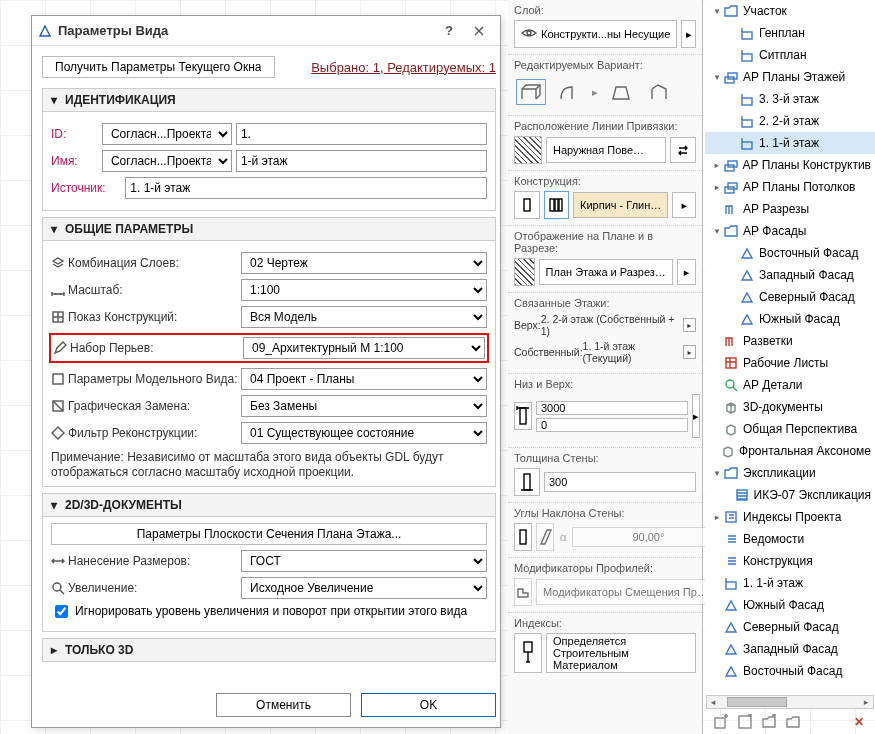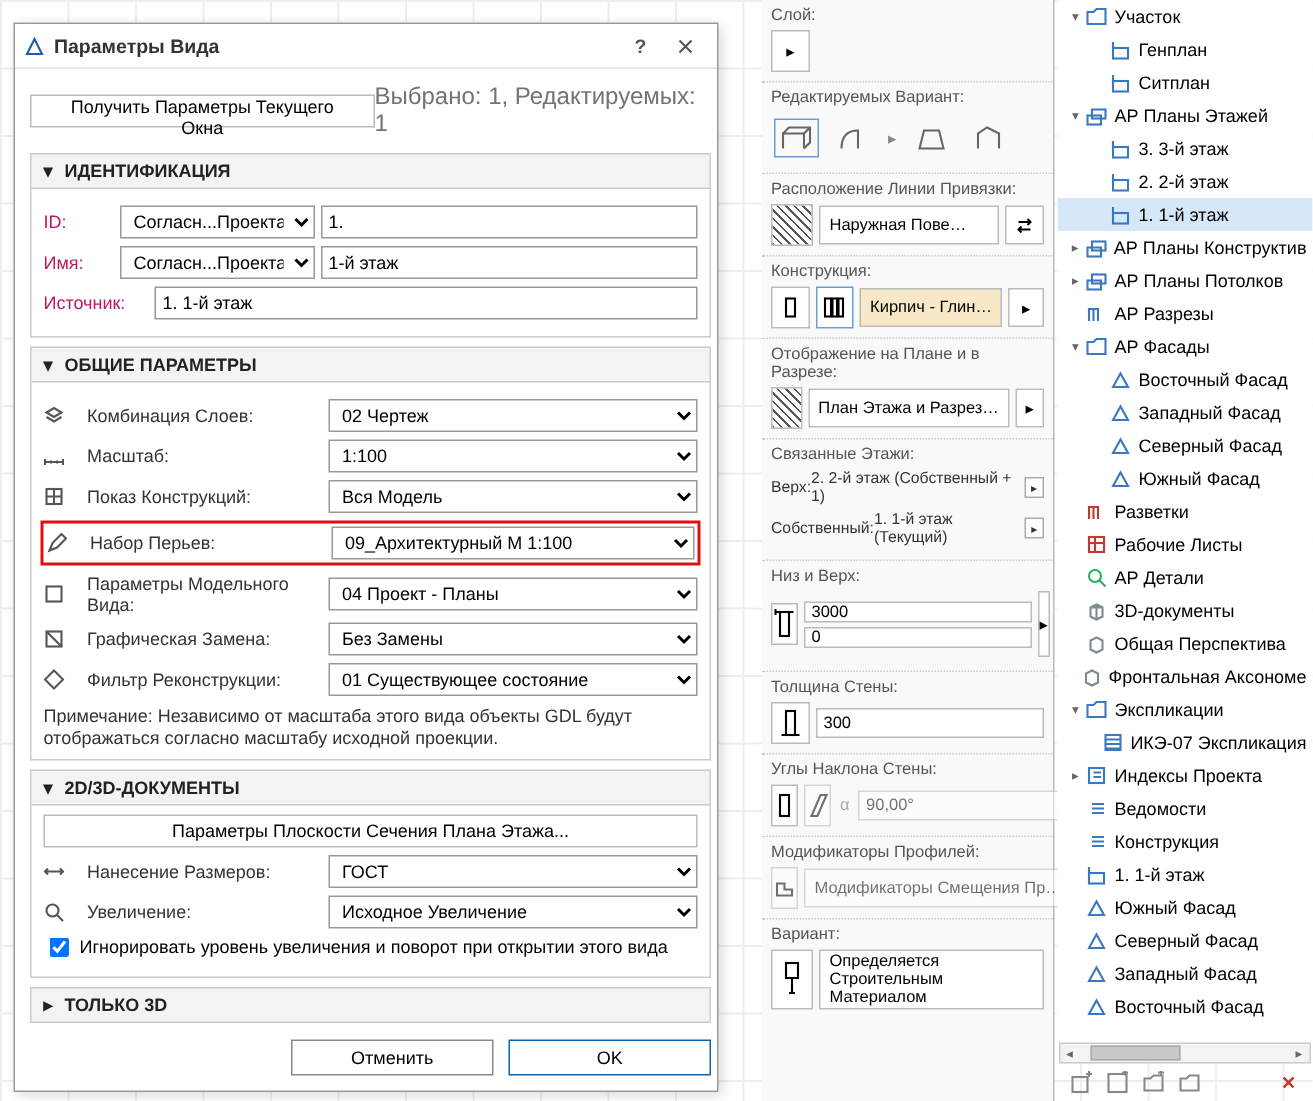--- a/index.html
+++ b/index.html
@@ -1,34 +1,34 @@
 <!DOCTYPE html>
 <html><head>
 <meta charset="utf-8">
 <style>
   * { box-sizing: border-box; font-family: "Segoe UI", Tahoma, sans-serif; }
   html, body { margin:0; padding:0; width:875px; height:734px; background:#fff; overflow:hidden; font-size:12px; }
   .canvas-grid { position:absolute; inset:0; background-image:linear-gradient(#eee 1px, transparent 1px),linear-gradient(90deg,#eee 1px, transparent 1px); background-size:45px 45px; }
   
-  .dialog { position:absolute; left:9px; top:15px; width:470px; height:713px; background:#fff; border:1px solid #999; box-shadow:2px 2px 8px rgba(0,0,0,.15); display:flex; flex-direction:column; }
+  .dialog { position:absolute; left:31px; top:15px; width:470px; height:713px; background:#fff; border:1px solid #999; box-shadow:2px 2px 8px rgba(0,0,0,.15); display:flex; flex-direction:column; }
   .titlebar { display:flex; align-items:center; height:30px; padding:0 6px; border-bottom:1px solid #ddd; font-size:13px; font-weight:600; color:#333; }
   .titlebar .logo { width:14px; height:14px; margin-right:6px; color:#1c5ea8; }
   .titlebar .logo svg { display:block; }
   .titlebar .spacer { flex:1; }
   .winbtn { width:30px; height:24px; display:flex; align-items:center; justify-content:center; color:#555; }
   .dialog-body { flex:1; padding:8px 4px 10px 10px; overflow:hidden; display:flex; flex-direction:column; }
   .wide-btn { width:100%; height:22px; background:#fff; border:1px solid #bbb; font-size:12px; }
   .selinfo { display:flex; align-items:center; margin:2px 0 4px 0; }
-  .selinfo .txt { margin-left:auto; color:#737373; font-size:16px; }
+  .selinfo .txt { margin-left:auto; color:#7f1d1d; font-size:13px;text-decoration:underline; }
   .section-header { display:flex; align-items:center; height:24px; background:#f3f3f3; border:1px solid #ccc; padding:0 6px; font-weight:700; font-size:12px; color:#222; margin-top:6px; }
   .section-header .caret { width:10px; height:10px; margin-right:6px; display:flex; align-items:center; justify-content:center; }
   .section-body { border:1px solid #ccc; border-top:none; padding:6px 8px; }
   .form-row { display:flex; align-items:center; margin:5px 0; }
   .form-row .lbl { width:90px; color:#be185d; display:flex; align-items:center; gap:4px; }
-  .form-row .lblw { width:190px; color:#333; display:flex; align-items:center; gap:15px; }
+  .form-row .lblw { width:190px; color:#333; display:flex; align-items:center; gap:3px; }
   .form-row .fld { flex:1; }
   select.combo { width:100%; height:22px; border:1px solid #999; background:#fff; font-size:12px; padding:0 4px; }
   input.tx { width:100%; height:22px; border:1px solid #999; background:#fff; font-size:12px; padding:0 4px; }
   .ro { border:none; background:transparent; }
   .icon-s { width:14px; height:14px; color:#555; flex-shrink:0; }
   .icon-s svg { display:block; }
   .highlight-row { border:2px solid #d11; padding:2px; margin:3px -2px; }
   .note { color:#333; font-size:12px; margin-top:6px; line-height:1.25; }
   .chk-row { display:flex; align-items:flex-start; gap:4px; margin:4px 0; }
   .chk-row input { margin-top:1px; }
@@ -61,21 +61,21 @@
   .ti-caret { width:12px; display:inline-flex; justify-content:center; color:#666; font-size:9px; }
   .ti-icon { width:16px; height:16px; margin-right:4px; display:inline-flex; align-items:center; justify-content:center; }
   .ti-icon svg { display:block; }
   .scrollbar-h { position:absolute; left:706px; top:695px; width:168px; height:14px; border:1px solid #ccc; background:#f3f3f3; display:flex; align-items:center; }
   .scrollbar-h .thumb { width:60px; height:10px; background:#c8c8c8; border:1px solid #aaa; margin-left:8px; }
   .scrollbar-h .arr { width:14px; height:12px; display:flex; align-items:center; justify-content:center; margin-left:auto; font-size:9px; color:#666; }
   .toolbar-b { position:absolute; left:706px; top:711px; width:168px; height:22px; display:flex; align-items:center; gap:6px; padding:0 6px; }
   .toolbar-b .tb-ic { width:18px; height:18px; display:flex; align-items:center; justify-content:center; color:#888; }
   .toolbar-b .close-x { margin-left:auto; color:#c0392b; font-weight:bold; }
   .eye { width:16px; height:12px; }
-  .disabled-look { opacity:.55; }
+  .disabled-look { opacity:.55;text-align:center; }
   
   svg { stroke:currentColor; fill:none; stroke-width:1.4; }
   .hatch { background:repeating-linear-gradient(45deg,#555 0,#555 1px,#fff 1px,#fff 4px); }
 </style>
 </head>
 <body>
 
 <div class="canvas-grid"></div>
 
 <div class="dialog">
@@ -256,20 +256,29 @@
       <button class="btn">Отменить</button>
       <button class="btn primary">OK</button>
     </div>
   </div>
 </div>
 
 <div class="right-pane">
   <div class="rp-sec">
     <div class="rp-lbl">Слой:</div>
     <div class="pill-row">
+      <div class="pill">
+        <span class="icon-s">
+            <svg class="eye" width="16" height="12">
+              <path d="M1 6 Q8 0 15 6 Q8 12 1 6 Z"></path>
+              <circle cx="8" cy="6" r="2"></circle>
+            </svg>
+          </span>
+        <span class="pill-text">Конструкти...ны Несущие</span>
+      </div>
       <div class="sq-btn">▸</div>
     </div>
   </div>
 
   <div class="rp-sec">
     <div class="rp-lbl">Редактируемых Вариант:</div>
     <div class="icon-row">
       <span class="geo" style="border:1.5px solid #6aa0d8; padding:2px;">
           <svg width="22" height="18">
             <path d="M2 16 L2 6 L16 6 L16 16"></path>
@@ -419,21 +428,21 @@
           </svg>
         </div>
       <div class="pill" style="height:26px">
           <span class="pill-text">Модификаторы Смещения Пр…</span>
         </div>
       <div class="sq-btn" style="height:26px">▸</div>
     </div>
   </div>
 
   <div class="rp-sec" style="border-bottom:none">
-    <div class="rp-lbl">Вариант:</div>
+    <div class="rp-lbl">Индексы:</div>
     <div class="pill-row">
       <div class="icon-box" style="height:40px">
           <svg width="16" height="26">
             <rect x="4" y="2" width="8" height="10"></rect>
             <path d="M8 12 L8 22 M6 22 L10 22"></path>
           </svg>
         </div>
       <div class="pill" style="height:40px; white-space:normal; line-height:1.1">
           <span>Определяется Строительным Материалом</span>
         </div>

